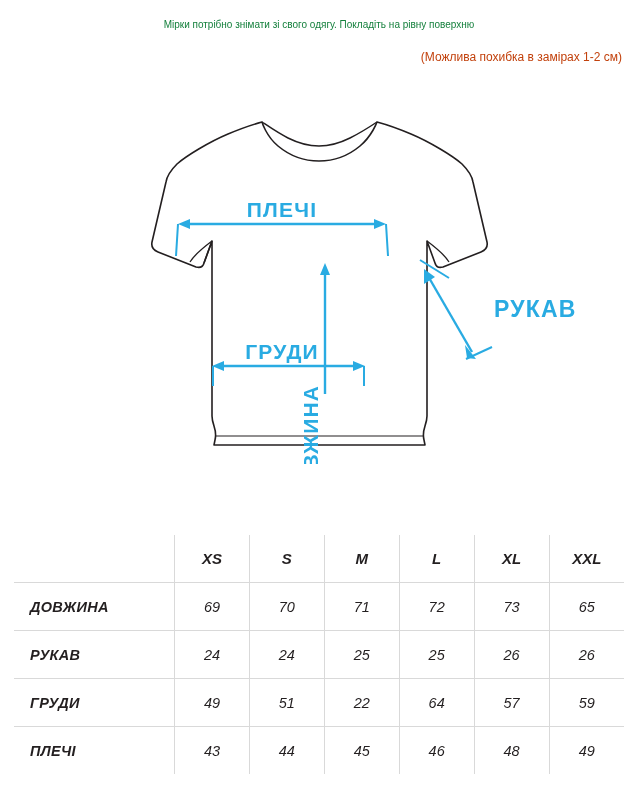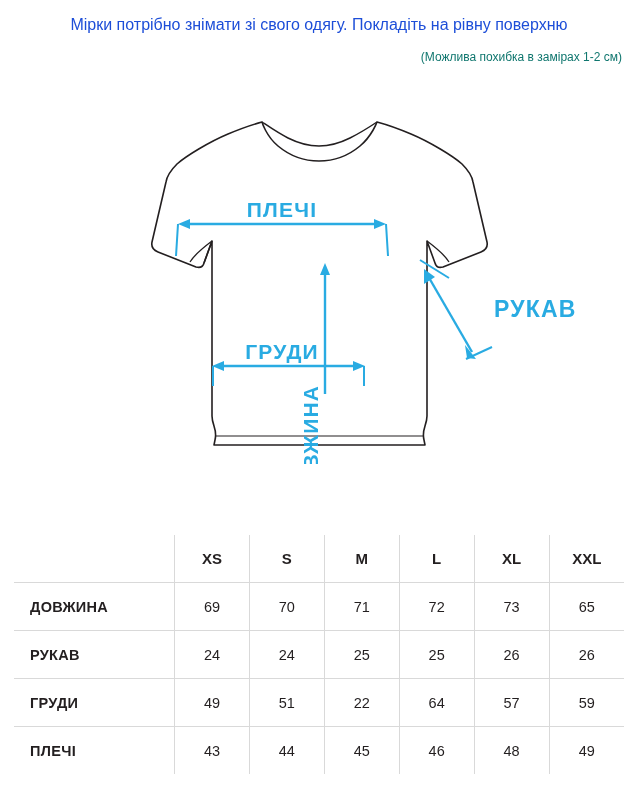--- a/index.html
+++ b/index.html
@@ -19,30 +19,30 @@
     width: 638px;
     height: 800px;
   }
 
   
   .intro {
     padding: 14px 14px 0 14px;
     text-align: center;
   }
   .intro-line {
-    font-size: 16px;
+    font-size: 10px;
     line-height: 21.5px;
-    color: #1d4ed8;
+    color: #15803d;
   }
   .note {
     margin-top: 14px;
     text-align: right;
     padding-right: 16px;
     font-size: 12px;
-    color: #0f766e;
+    color: #c2410c;
   }
 
   
   .diagram {
     position: relative;
     width: 638px;
     height: 400px;
   }
   .diagram svg {
     display: block;
@@ -52,20 +52,21 @@
   .table-wrap {
     position: absolute;
     left: 14px;
     top: 535px;
     width: 610px;
   }
   table.sizes {
     border-collapse: collapse;
     width: 610px;
     table-layout: fixed;
+    font-style: italic;
   }
   table.sizes td, table.sizes th {
     border: 1px solid #d9d9d9;
     height: 47px;
     font-size: 14.5px;
     text-align: center;
     font-weight: normal;
     color: #231f20;
     padding: 0;
   }

